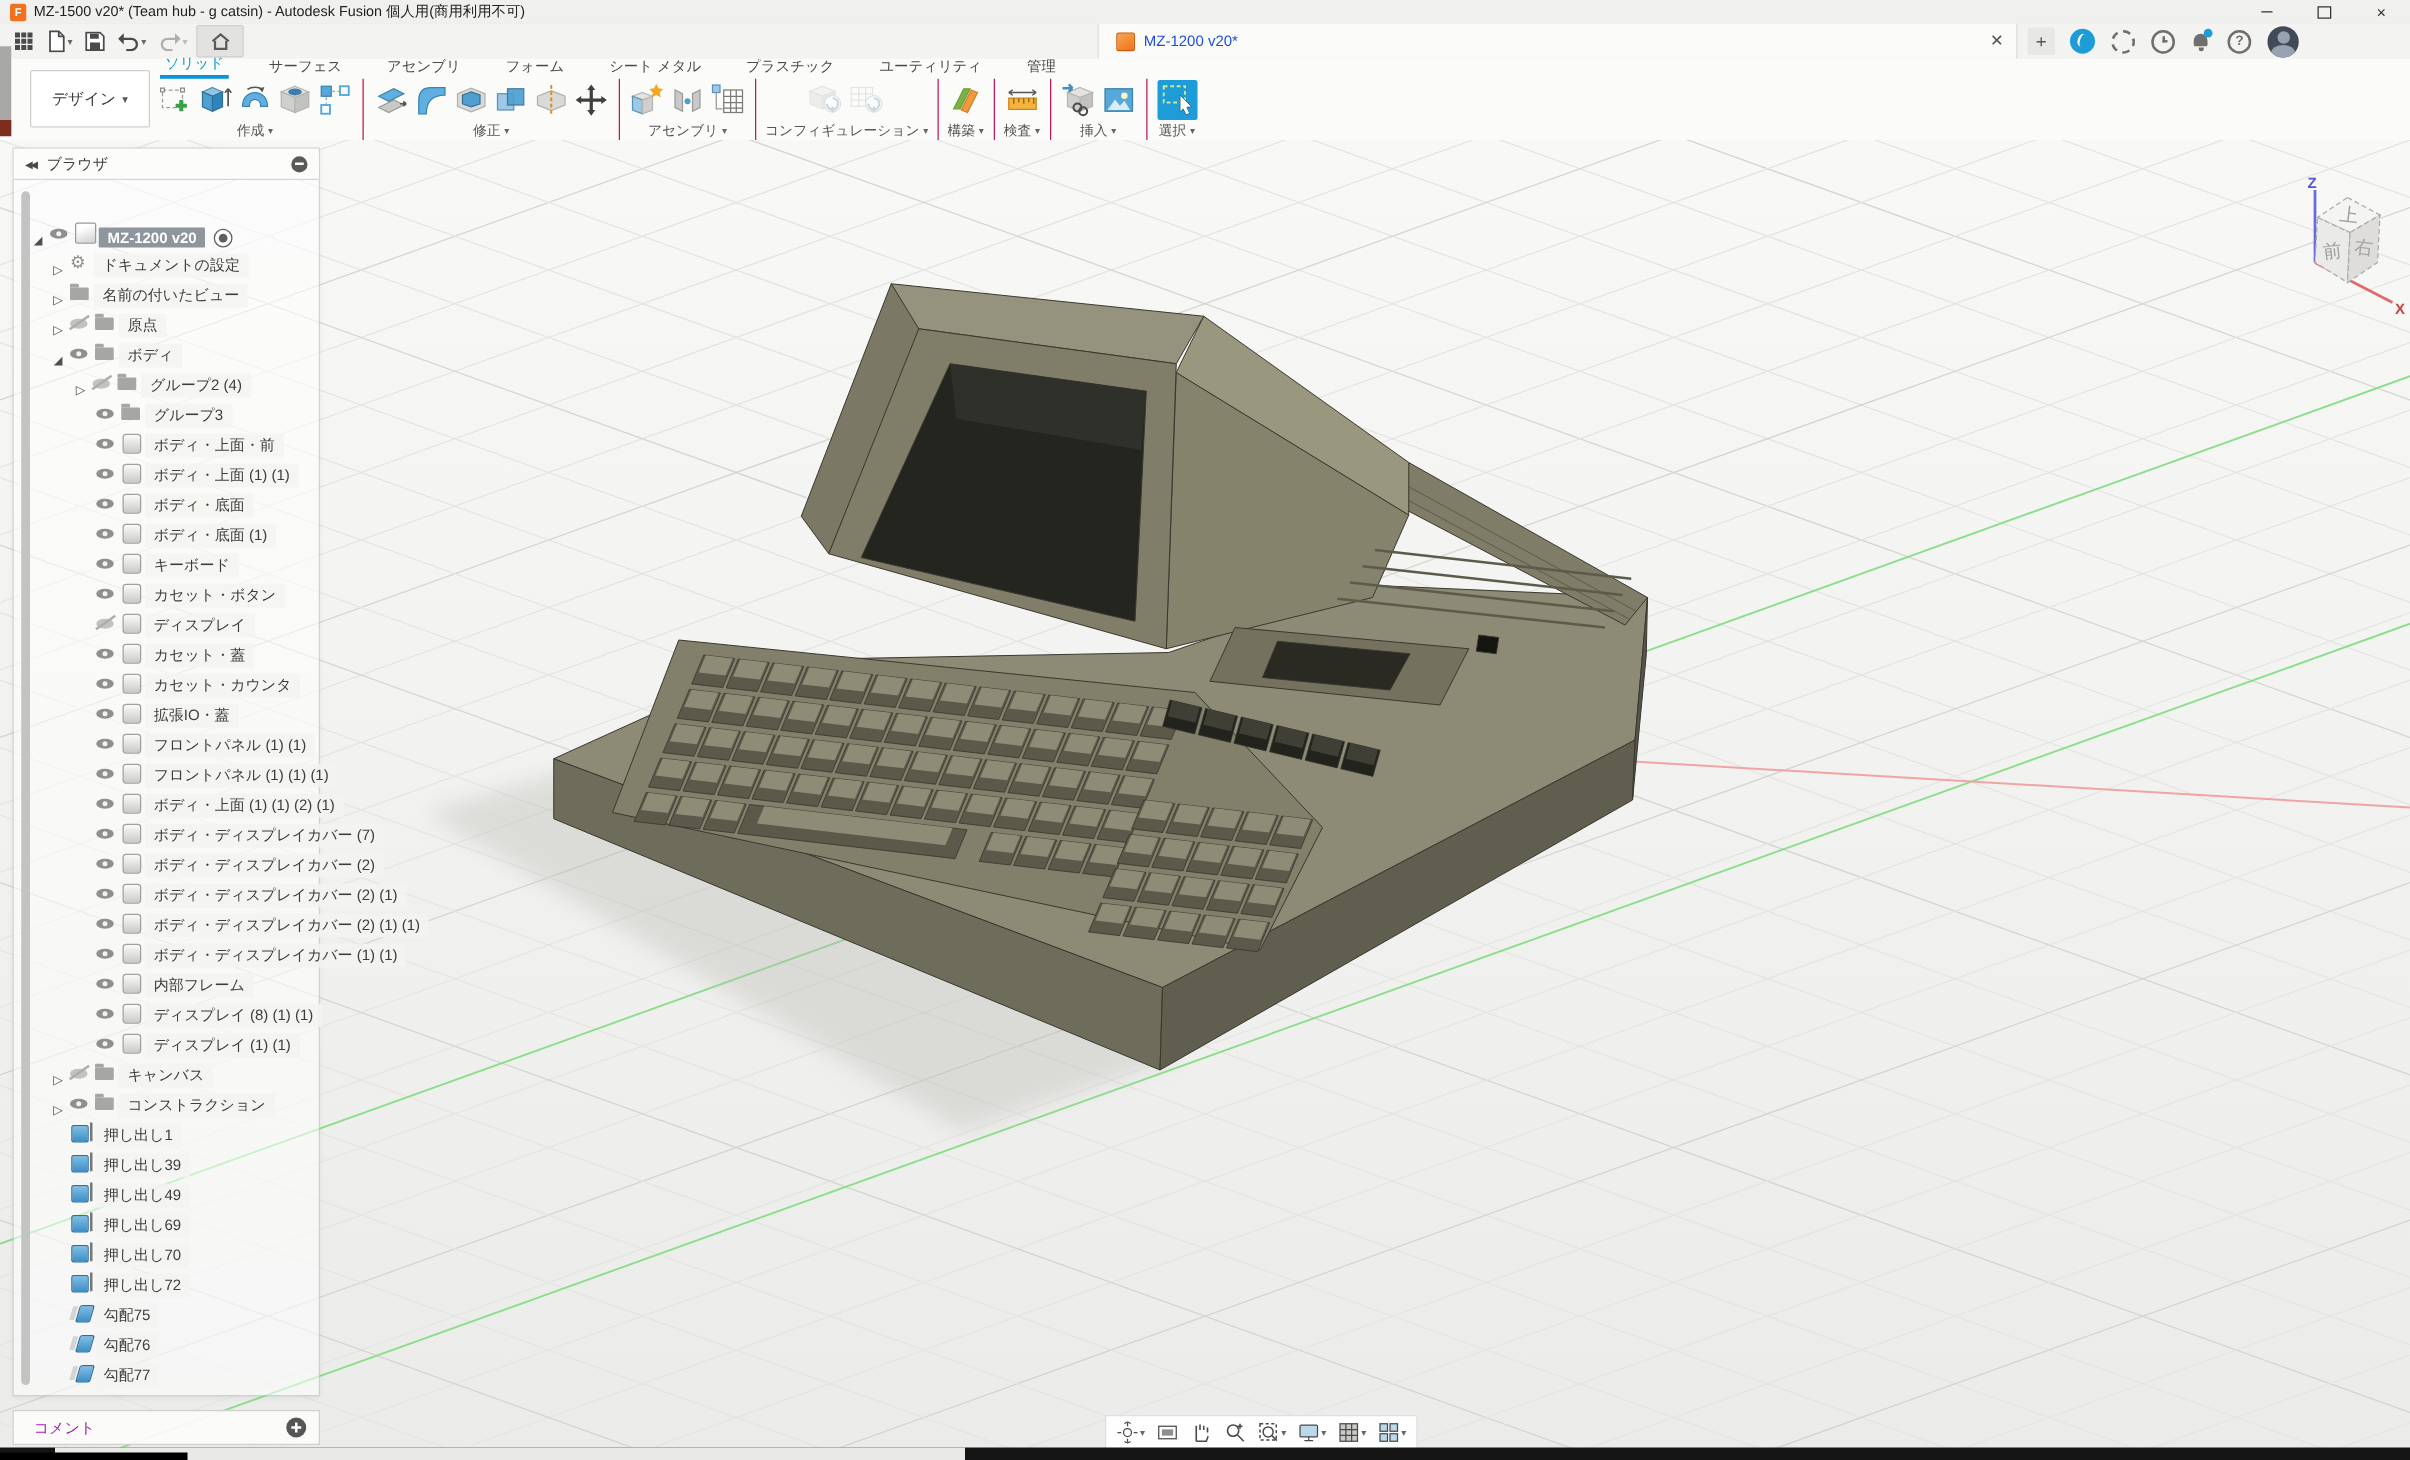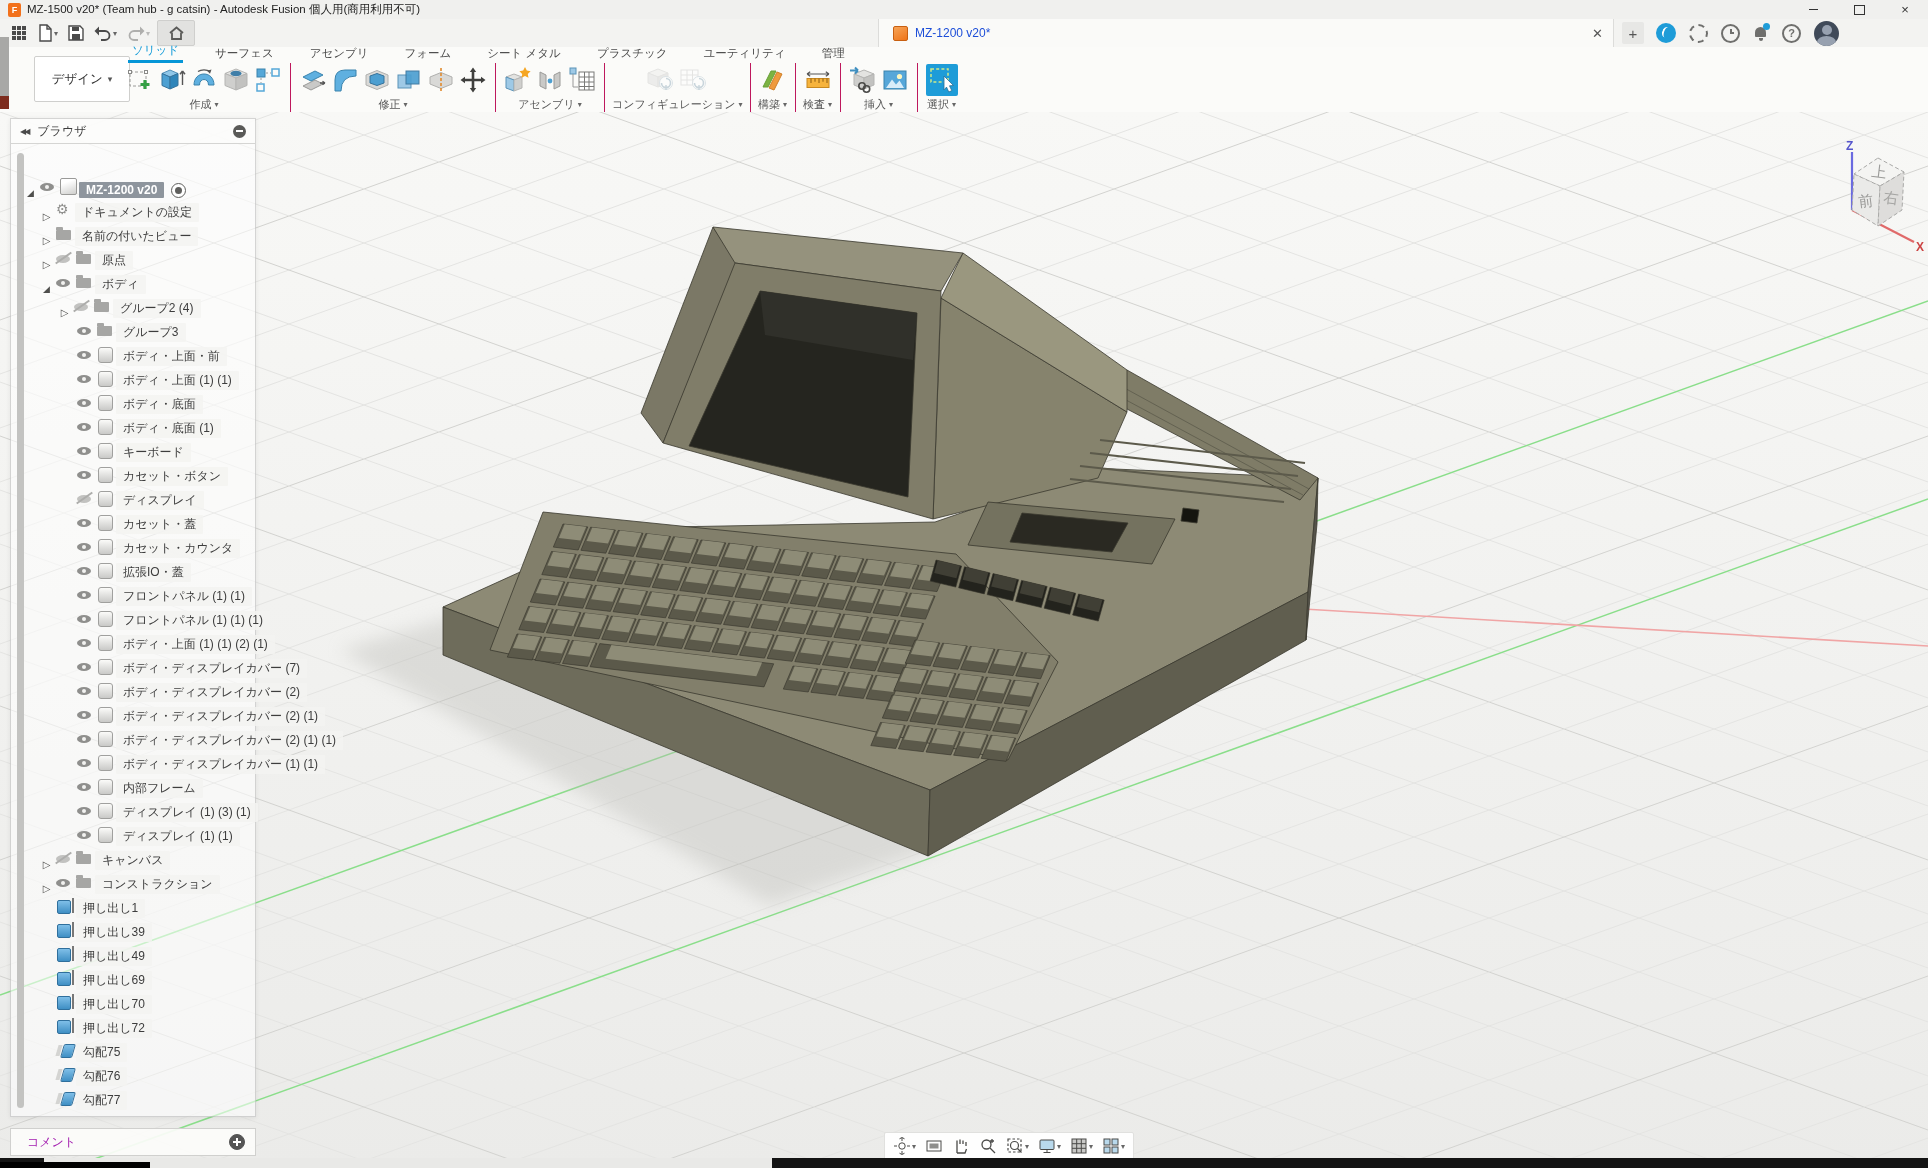--- a/index.html
+++ b/index.html
@@ -51,21 +51,21 @@
   .bell .dot{position:absolute;right:-1px;top:-1px;width:7px;height:7px;background:#1e9cd8;border-radius:50%;}
   .circ-help{border:2px solid #6f6f6d;width:15px;height:15px;display:flex;align-items:center;justify-content:center;
     font-size:11px;color:#6f6f6d;font-weight:bold;}
   .circ-help::before{content:"?";}
   .avatar{width:25px;height:25px;border-radius:50%;background:#404a59;position:relative;overflow:hidden;}
   .avatar::before{content:"";position:absolute;left:7.5px;top:4px;width:10px;height:10px;border-radius:50%;background:#97a1b0;}
   .avatar::after{content:"";position:absolute;left:3px;top:15px;width:19px;height:12px;border-radius:50% 50% 0 0;background:#97a1b0;}
 
   
   .ribbon{position:absolute;top:47px;left:0;right:0;height:65px;background:#fbfbf9;border-bottom:1px solid #d5d5d3;}
-  .ws-btn{position:absolute;left:34px;top:9px;width:94px;height:44px;background:#fff;border:1px solid #cfcfcd;
+  .ws-btn{position:absolute;left:24px;top:9px;width:94px;height:44px;background:#fff;border:1px solid #cfcfcd;
     border-radius:2px;display:flex;align-items:center;justify-content:center;font-size:12.5px;color:#333;gap:5px;}
   .ws-btn::after{content:"▾";font-size:9px;color:#555;}
   .rtabs{position:absolute;left:128px;top:0;height:16px;display:flex;gap:28px;align-items:flex-end;}
   .rtab{font-size:11.5px;color:#4a4a4a;padding:0 4px 2px 4px;white-space:nowrap;}
   .rtab.active{color:#0696d7;border-bottom:3px solid #0696d7;font-weight:normal;}
   .rgroups{position:absolute;left:118px;top:16px;display:flex;height:49px;}
   .rgroup{display:flex;flex-direction:column;align-items:center;border-right:1px solid #be185d;padding:0 7px;}
   .ricons{display:flex;align-items:center;height:34px;gap:2px;}
   .rbtn{display:flex;align-items:center;justify-content:center;}
   .rlabel{font-size:11px;color:#555;display:flex;align-items:center;gap:2px;white-space:nowrap;}
@@ -1037,21 +1037,21 @@
             <span class="tw-eye"></span>
             <span class="tw-icon"></span>
             <span class="tw-label">内部フレーム</span>
 
           </div>
 
           <div class="trow lvl2" data-icon="body" data-eye="on" data-arrow="none">
 
             <span class="tw-eye"></span>
             <span class="tw-icon"></span>
-            <span class="tw-label">ディスプレイ (1) (3) (1)</span>
+            <span class="tw-label">ディスプレイ (8) (1) (1)</span>
 
           </div>
 
           <div class="trow lvl2" data-icon="body" data-eye="on" data-arrow="none">
 
             <span class="tw-eye"></span>
             <span class="tw-icon"></span>
             <span class="tw-label">ディスプレイ (1) (1)</span>
 
           </div>

